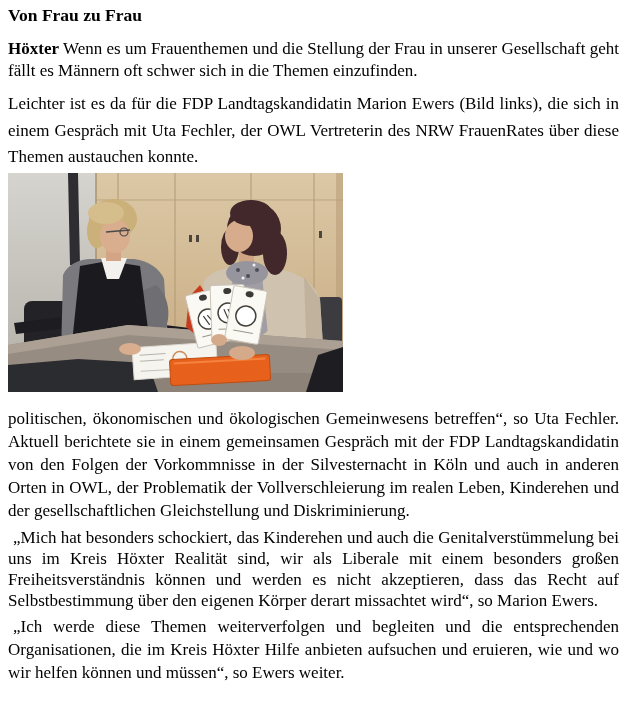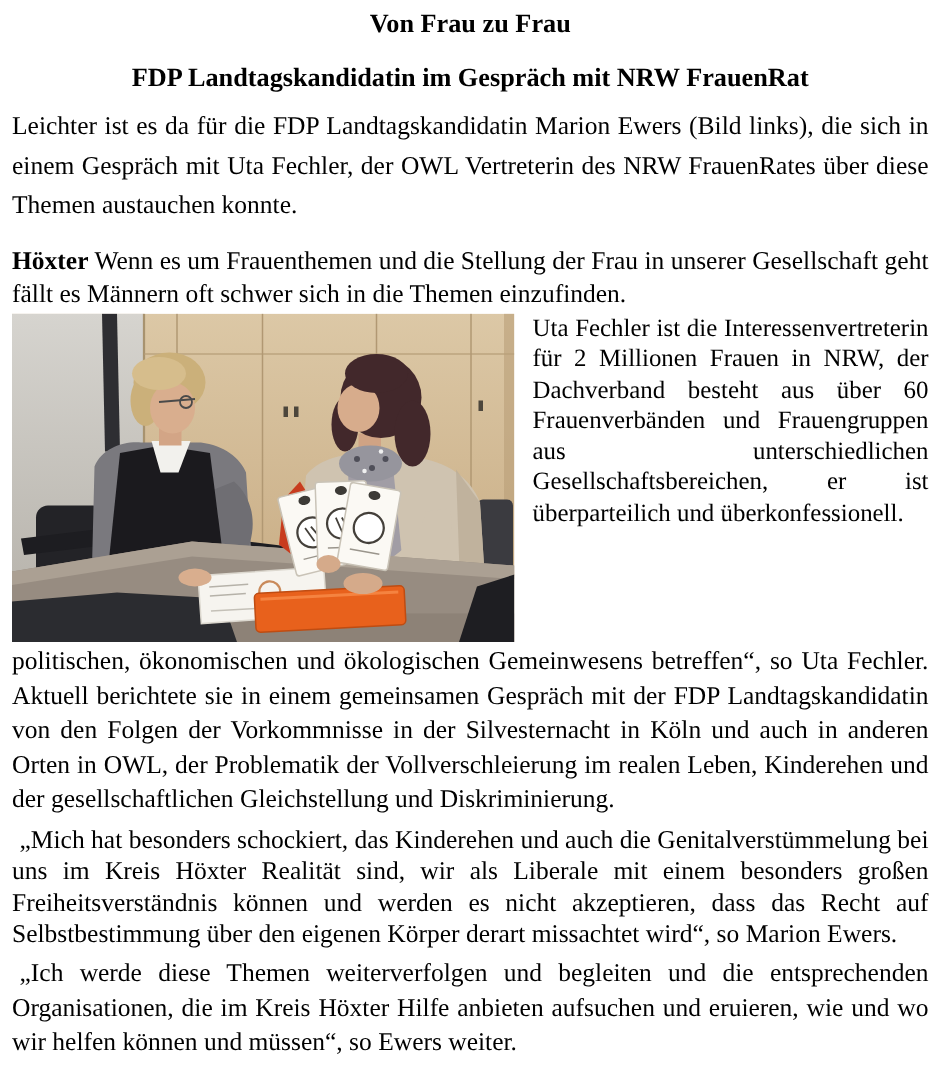--- a/index.html
+++ b/index.html
@@ -3,50 +3,49 @@
 <meta charset="utf-8">
 <style>
   html, body { margin: 0; padding: 0; }
   body {
     width: 627px; height: 710px; overflow: hidden;
     background: #ffffff; color: #000;
     font-family: "Liberation Serif", "DejaVu Serif", serif;
   }
   .page { box-sizing: border-box; width: 627px; padding: 2px 8px 0 8px; }
   h1.kicker, h2.headline {
-    font-size: 17.5px; font-weight: bold; line-height: 22px; margin: 0; text-align: center;
+    font-size: 17.5px; font-weight: bold; line-height: 22px; margin: 0;
   }
   h1.kicker { margin-top: 2px; }
   h2.headline { margin-top: 14px; }
   p.p { margin: 0; font-size: 17px; text-align: justify; }
   p.lead { margin-top: 12px; line-height: 22px; }
   p.p2   { margin-top: 9px;  line-height: 26.5px; }
   .photo-row { display: flex; align-items: flex-start; margin-top: 2px; }
   .photo-frame { width: 335px; height: 219px; flex: none; overflow: hidden; }
   .photo-frame svg { display: block; }
   .side-col { flex: 1 1 auto; margin-left: 12px; min-width: 0; }
   p.p3  { font-size: 16.6px; line-height: 20.5px; }
   p.p4a { font-size: 16.6px; line-height: 20px; margin-top: 9px;
           text-align-last: justify; }
-  p.p4b { margin-top: 1px; line-height: 23px; }
+  p.p4b { margin-top: 15px; line-height: 23px; }
   p.p5  { margin-top: 5px; line-height: 21px; text-indent: 5px; }
   p.p6  { margin-top: 4px; line-height: 23px; text-indent: 5px; }
 </style>
 </head>
 <body>
 
 <div class="page">
 
   <h1 class="kicker">Von Frau zu Frau</h1>
 
-  <h2 class="headline">FDP Landtagskandidatin im Gespräch mit NRW FrauenRat</h2>
+
+  <p class="p lead"><b>Höxter</b><span> Wenn es um Frauenthemen und die Stellung der Frau in unserer Gesellschaft geht fällt es Männern oft schwer sich in die Themen einzufinden.</span></p>
 
   <p class="p p2">Leichter ist es da für die FDP Landtagskandidatin Marion Ewers (Bild links), die sich in einem Gespräch mit Uta Fechler, der OWL Vertreterin des NRW FrauenRates über diese Themen austauchen konnte.</p>
-
-  <p class="p lead"><b>Höxter</b><span> Wenn es um Frauenthemen und die Stellung der Frau in unserer Gesellschaft geht fällt es Männern oft schwer sich in die Themen einzufinden.</span></p>
 
   <div class="photo-row">
 
     <div class="photo-frame">
       <svg width="335" height="219" viewBox="0 0 335 219" xmlns="http://www.w3.org/2000/svg">
         <defs>
           <linearGradient id="wallg" x1="0" y1="0" x2="0" y2="1">
             <stop offset="0" stop-color="#dcc8a6"></stop>
               <stop offset="1" stop-color="#c6a980"></stop>
           </linearGradient>
@@ -160,21 +159,20 @@
             <circle cx="238" cy="143" r="10" fill="#ffffff" stroke="#44403a" stroke-width="1.5"></circle>
             <line x1="228" y1="159" x2="248" y2="159" stroke="#9a958c"></line>
           </g>
         </g>
         <ellipse cx="234" cy="180" rx="13" ry="7" fill="#d5aa8a"></ellipse>
         <ellipse cx="211" cy="167" rx="8" ry="6" fill="#d5aa8a"></ellipse>
       </svg>
     </div>
 
     <div class="side-col">
-      <p class="p p3">Uta Fechler ist die Interessenvertreterin für 2 Millionen Frauen in NRW, der Dachverband besteht aus über 60 Frauenverbänden und Frauengruppen aus unterschiedlichen Gesellschaftsbereichen, er ist überparteilich und überkonfessionell.</p>
     </div>
   </div>
 
   <p class="p p4b">politischen, ökonomischen und ökologischen Gemeinwesens betreffen“, so Uta Fechler. Aktuell berichtete sie in einem gemeinsamen Gespräch mit der FDP Landtagskandidatin von den Folgen der Vorkommnisse in der Silvesternacht in Köln und auch in anderen Orten in OWL, der Problematik der Vollverschleierung im realen Leben, Kinderehen und der gesellschaftlichen Gleichstellung und Diskriminierung.</p>
 
   <p class="p p5">„Mich hat besonders schockiert, das Kinderehen und auch die Genitalverstümmelung bei uns im Kreis Höxter Realität sind, wir als Liberale mit einem besonders großen Freiheitsverständnis können und werden es nicht akzeptieren, dass das Recht auf Selbstbestimmung über den eigenen Körper derart missachtet wird“, so Marion Ewers.</p>
 
   <p class="p p6">„Ich werde diese Themen weiterverfolgen und begleiten und die entsprechenden Organisationen, die im Kreis Höxter Hilfe anbieten aufsuchen und eruieren, wie und wo wir helfen können und müssen“, so Ewers weiter.</p>
 
 </div>

